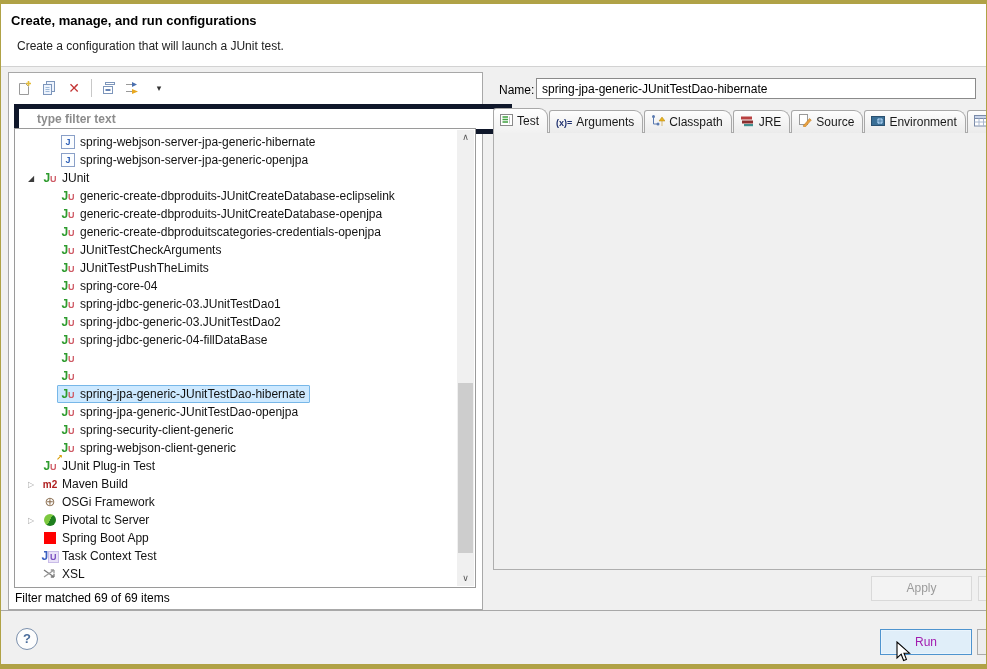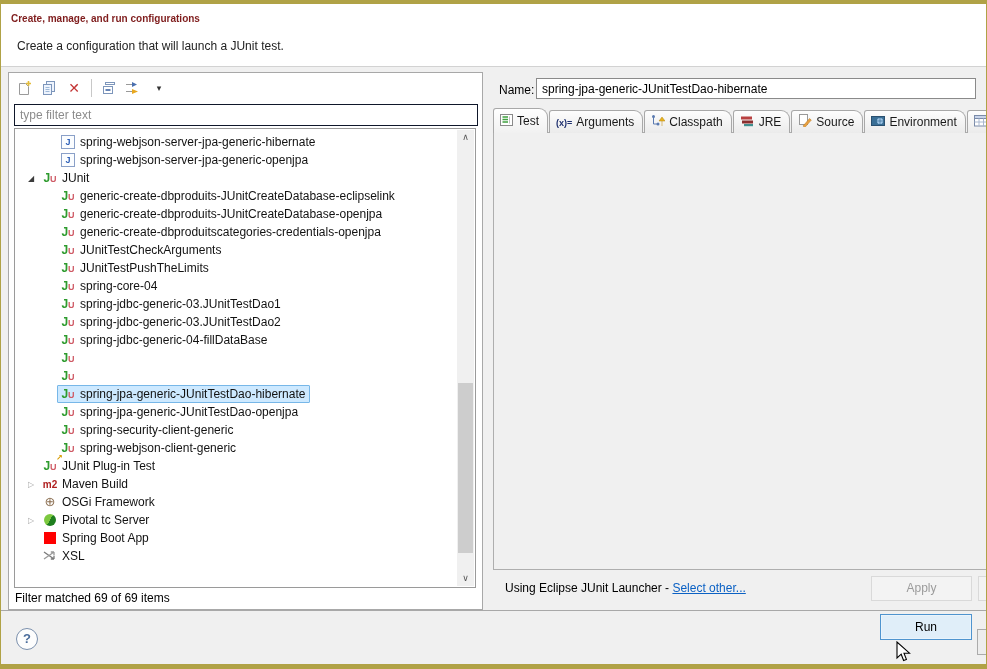--- a/index.html
+++ b/index.html
@@ -6,31 +6,31 @@
   #app{position:relative;width:987px;height:669px;overflow:hidden;background:#f0f0f0;
        font-family:"Liberation Sans","DejaVu Sans",sans-serif;font-size:12px;color:#1a1a1a;}
   .edge{position:absolute;background:#b0a246;z-index:50;}
   #edge-top{left:0;top:0;width:987px;height:4px;}
   #edge-bottom{left:0;top:664px;width:987px;height:5px;}
   #edge-left{left:0;top:0;width:1px;height:669px;}
   #edge-right{left:986px;top:0;width:1px;height:669px;}
 
   
   #header{position:absolute;left:1px;top:4px;width:985px;height:62px;background:#fff;border-bottom:1px solid #d2d2d2;}
-  #hdr-title{position:absolute;left:10px;top:9px;font-size:10px;font-weight:bold;color:#7f1d1d;}
+  #hdr-title{position:absolute;left:10px;top:9px;font-size:13px;font-weight:bold;color:#000000;}
   #hdr-sub{position:absolute;left:16px;top:35px;font-size:12px;color:#222;}
 
   
   #left-panel{position:absolute;left:8px;top:72px;width:475px;height:538px;background:#fff;border:1px solid #a8a8a8;box-sizing:border-box;}
   #toolbar{position:absolute;left:4px;top:3px;height:24px;display:flex;align-items:center;gap:3px;}
   .tb-btn{width:22px;height:21px;display:flex;align-items:center;justify-content:center;cursor:default;}
   .tb-sep{width:1px;height:18px;background:#c8c8c8;margin:0 3px;}
   .tbx{color:#c33434;font-weight:bold;font-size:14px;}
   .tb-caret{color:#333;font-size:9px;}
-  #filter-input{position:absolute;left:5px;top:31px;width:452px;height:18px;border:1px solid #0f172a;font-family:inherit;font-size:12px;padding:1px 5px;color:#000;}
+  #filter-input{position:absolute;left:5px;top:31px;width:452px;height:18px;border:5px solid #0f172a;font-family:inherit;font-size:12px;padding:1px 18px;color:#000;font-weight:bold;}
   #filter-input::placeholder{color:#8c8c8c;}
   #tree-box{position:absolute;left:5px;top:55px;width:462px;height:460px;border:1px solid #9a9a9a;background:#fff;box-sizing:border-box;overflow:hidden;}
   #tree-rows{position:absolute;left:0;top:4px;right:18px;}
   .row{height:18px;display:flex;align-items:center;white-space:nowrap;}
   .row .expander{width:16px;text-align:center;flex:0 0 16px;}
   .exp-open{color:#3c3c3c;font-size:8px;}
   .exp-closed{color:#a8a8a8;font-size:8px;}
   .row.lvl1{padding-left:42px;}
   .row.lvl0{padding-left:8px;}
   .inner{display:flex;align-items:center;padding:0 4px 0 1px;border:1px solid transparent;border-radius:1px;height:16px;}
@@ -85,21 +85,21 @@
   #combo-runner .chev{margin-left:auto;color:#555;font-size:10px;}
   #check-wrap{position:absolute;left:498px;top:388px;}
   #launcher-row{position:absolute;left:505px;top:581px;color:#000;}
   #launcher-link{color:#0b61c4;text-decoration:underline;cursor:pointer;}
   #apply-btn{position:absolute;left:871px;top:576px;width:99px;height:23px;background:#f3f3f3;border:1px solid #d9d9d9;color:#9b9b9b;text-align:center;line-height:23px;}
   #revert-sliver{position:absolute;left:978px;top:576px;width:9px;height:23px;background:#f3f3f3;border:1px solid #d9d9d9;border-right:none;}
   #divider{position:absolute;left:0;top:610px;width:987px;height:1px;background:#a8a8a8;}
 
   
   #help-btn{position:absolute;left:16px;top:628px;width:20px;height:20px;border:1px solid #7b90ad;border-radius:50%;color:#4a6c9b;font-weight:bold;font-size:13px;text-align:center;line-height:19px;background:#fdfdfd;}
-  #run-btn{position:absolute;left:880px;top:614px;width:90px;height:24px;background:#e0eef9;border:1px solid #4f94cf;box-shadow:inset 0 0 0 1px #eaf4fc;color:#000000;text-align:center;line-height:24px;}
+  #run-btn{position:absolute;left:880px;top:629px;width:90px;height:24px;background:#e0eef9;border:1px solid #4f94cf;box-shadow:inset 0 0 0 1px #eaf4fc;color:#a21caf;text-align:center;line-height:24px;}
   #close-sliver{position:absolute;left:977px;top:629px;width:10px;height:24px;background:#ededed;border:1px solid #ababab;border-right:none;}
   #cursor{position:absolute;left:896px;top:641px;z-index:60;pointer-events:none;}
 </style>
 </head>
 <body>
 
 <div id="app">
   <div class="edge" id="edge-top"></div>
   <div class="edge" id="edge-bottom"></div>
   <div class="edge" id="edge-left"></div>
@@ -329,20 +329,29 @@
               <span class="t-label">Pivotal tc Server</span>
             </span>
           </div>
           <div class="row lvl0">
             <span class="expander exp-closed"></span>
             <span class="inner">
               <span class="t-icon">
                 <span class="ic-boot"></span>
               </span>
               <span class="t-label">Spring Boot App</span>
+            </span>
+          </div>
+          <div class="row lvl0">
+            <span class="expander exp-closed"></span>
+            <span class="inner">
+              <span class="t-icon">
+                <span class="ic-task"><b>J</b><i>U</i></span>
+              </span>
+              <span class="t-label">Task Context Test</span>
             </span>
           </div>
           <div class="row lvl0">
             <span class="expander exp-closed"></span>
             <span class="inner">
               <span class="t-icon">
                 <svg width="14" height="12" viewBox="0 0 14 12">
                   <path d="M1 2 L11 9 M11 9 L11 5.7 M11 9 L7.8 9" stroke="#7a7a7a" stroke-width="1.3" fill="none"></path>
                   <path d="M1 9 L11 2 M11 2 L11 5.3 M11 2 L7.8 2" stroke="#9a9a9a" stroke-width="1.3" fill="none"></path>
                 </svg>
@@ -444,23 +453,20 @@
   <div id="combo-runner">
     <span>JUnit 4</span>
     <span class="chev">∨</span>
   </div>
 
   <div id="check-wrap">
     <span class="checkbox"></span>
     <span>Keep JUnit running after a test run when debugging</span>
   </div>
 
-  <div id="launcher-row">
-    <span>Using Eclipse JUnit Launcher - </span><span id="launcher-link">Select other...</span>
-  </div>
   <div id="apply-btn">Apply</div>
   <div id="revert-sliver"></div>
   <div id="divider"></div>
 
   <div id="help-btn">?</div>
   <div id="run-btn">Run</div>
   <div id="close-sliver"></div>
 
   <svg id="cursor" width="16" height="23" viewBox="0 0 16 23">
     <path d="M1 1 L1 17 L5.2 13.2 L7.6 19.5 L10.4 18.4 L8 12.2 L13.5 12.2 Z" fill="#fff" stroke="#000" stroke-width="1.1"></path>

